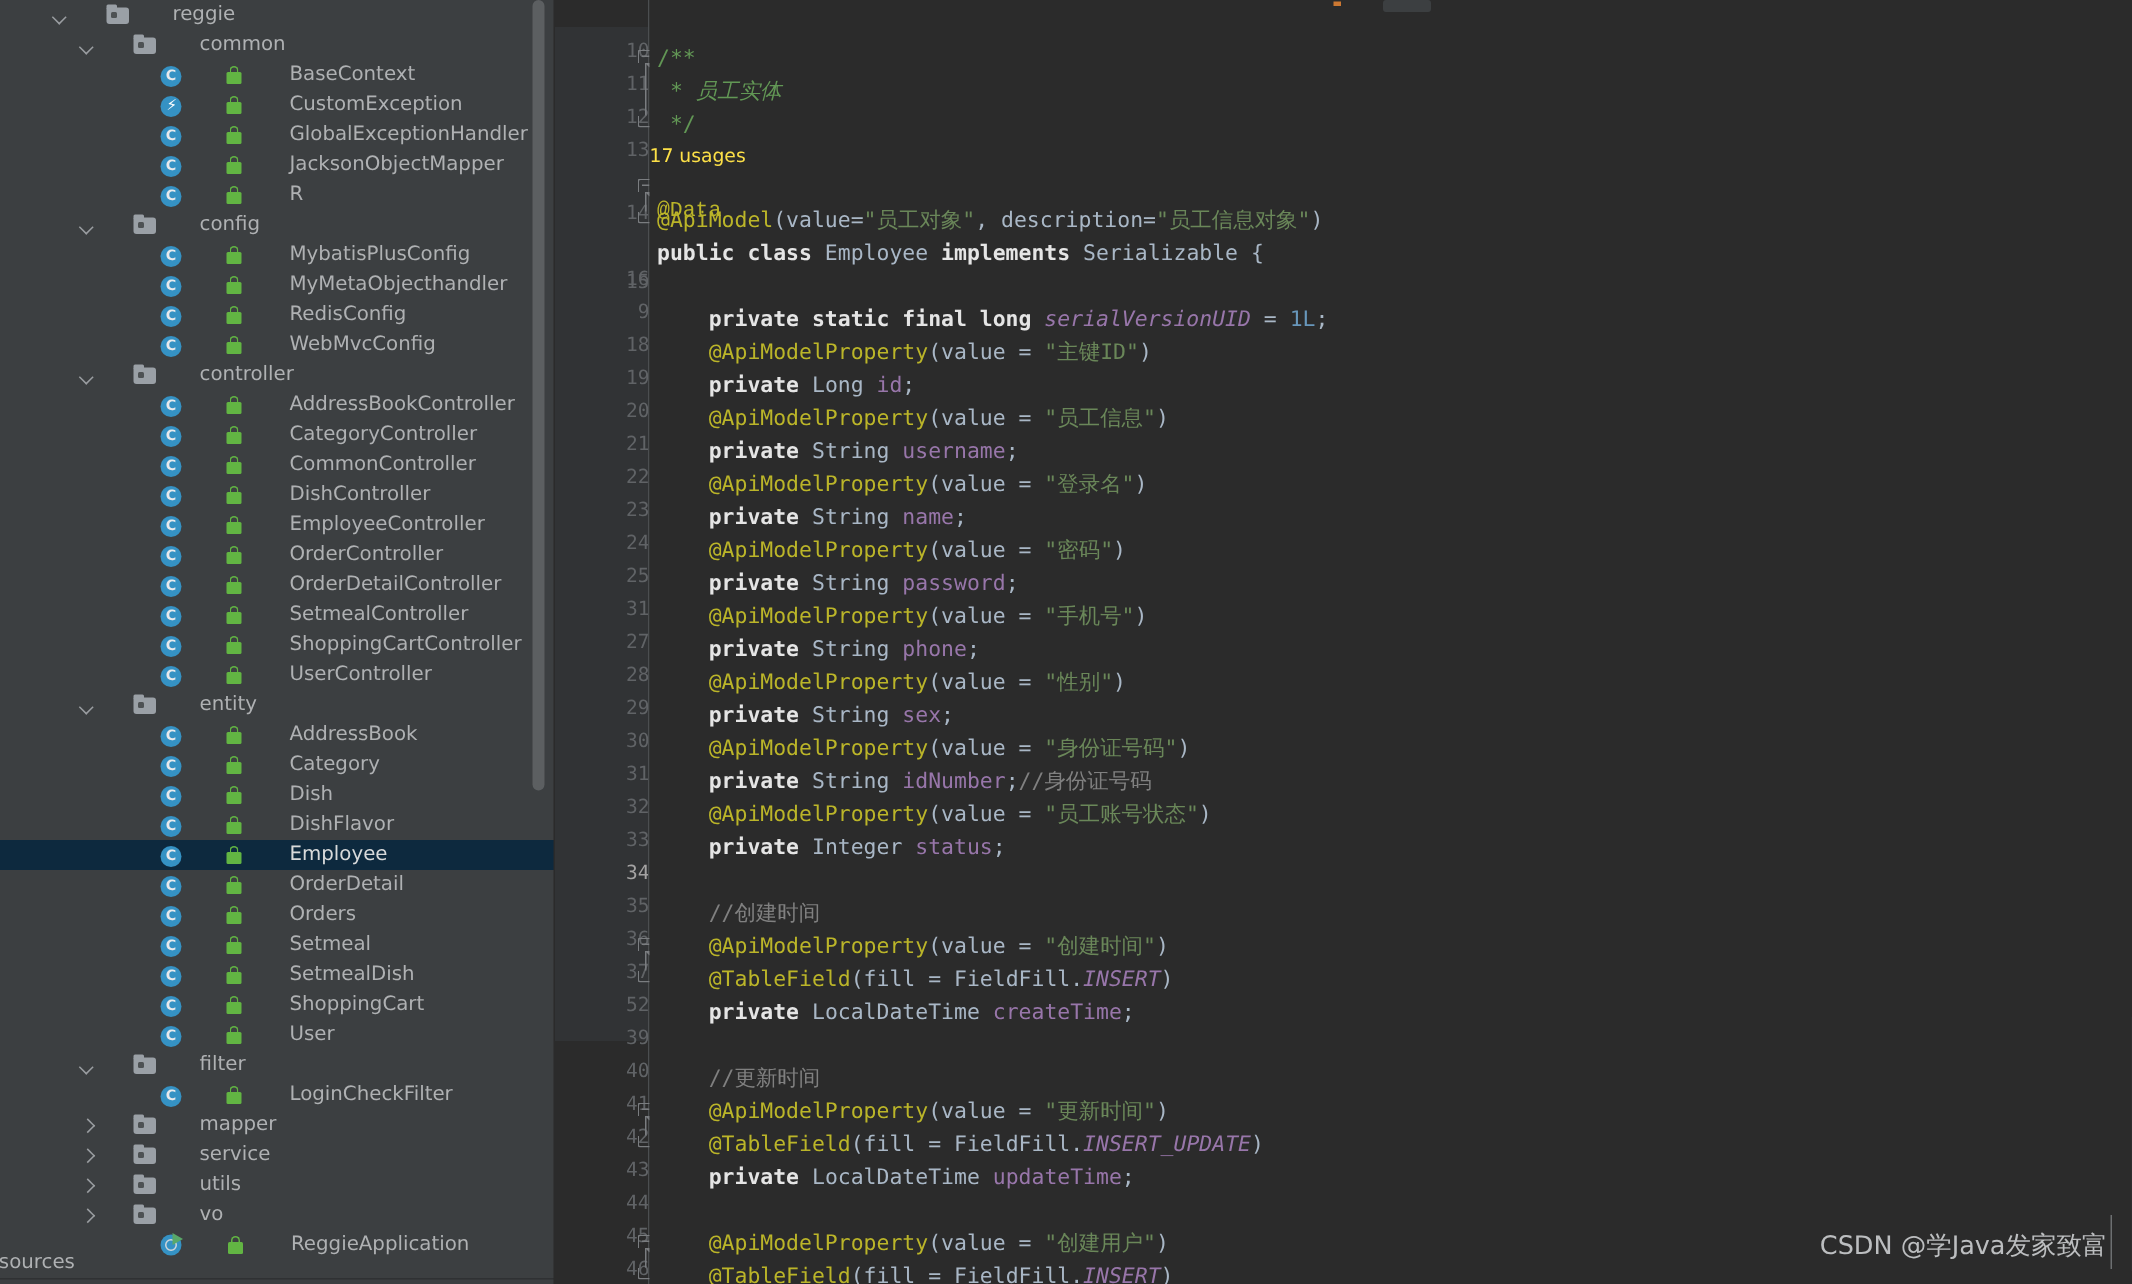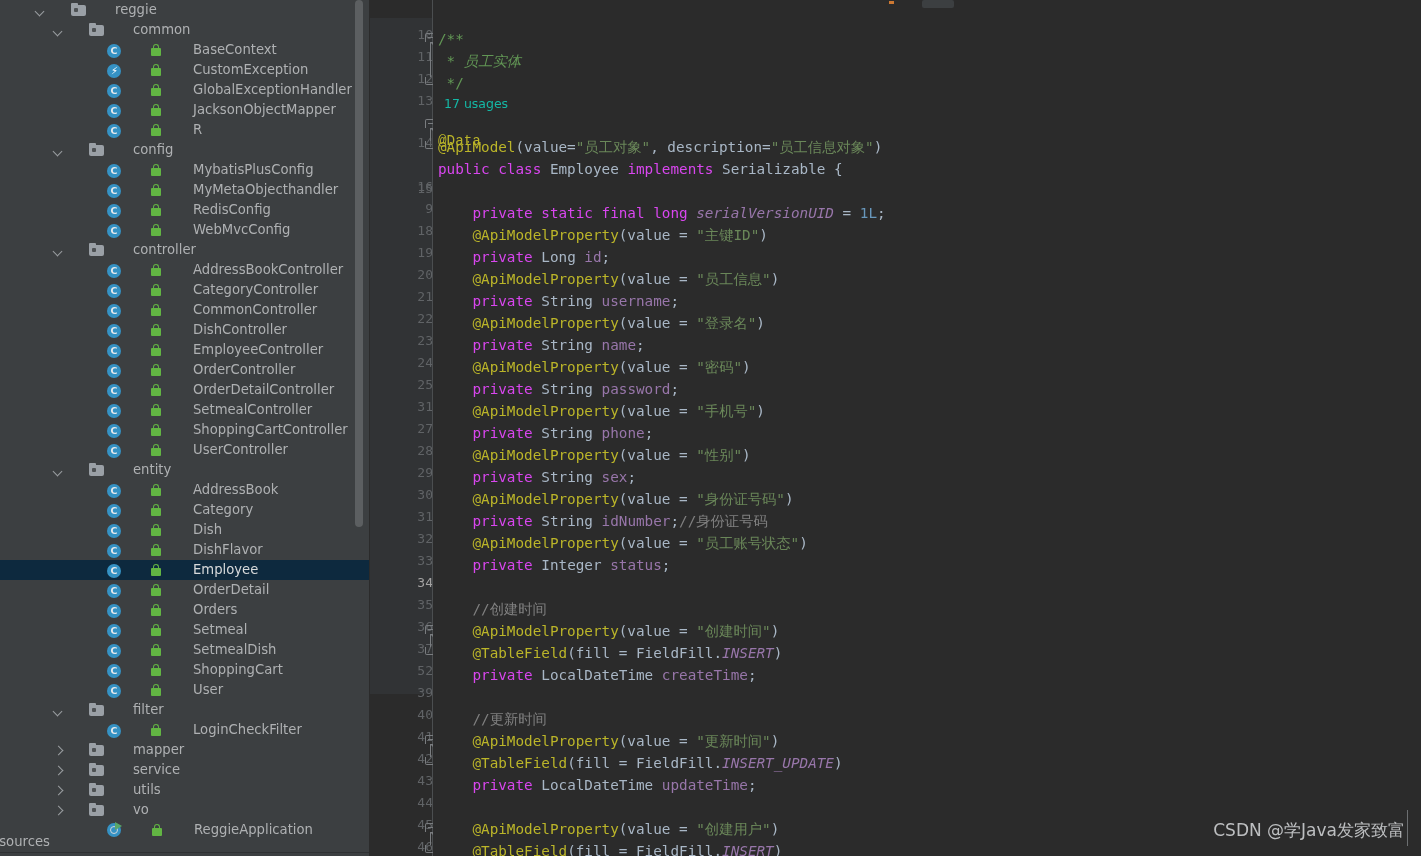--- a/index.html
+++ b/index.html
@@ -296,31 +296,31 @@
     white-space: pre;
     font-family: "DejaVu Sans Mono", monospace;
     font-size: 14.3px;
     line-height: 22px;
     height: 22px;
     color: #a9b7c6;
     letter-spacing: 0px;
   }
   .inlayline {
     position: absolute;
-    left: 11px;
+    left: 0;
     white-space: pre;
     font-family: "DejaVu Sans", sans-serif;
     font-size: 12.5px;
     line-height: 20px;
     height: 20px;
-    color: #14b8a6;
-  }
-
-  
-  .t-kw      { color: #d946ef; }
+    color: #fde047;
+  }
+
+  
+  .t-kw      { color: #e5e5e5; font-weight: bold; }
   .t-ann     { color: #bbb529; }
   .t-str     { color: #6a8759; }
   .t-cmt     { color: #808080; }
   .t-doc     { color: #629755; }
   .t-doci    { color: #629755; font-style: italic; }
   .t-field   { color: #9876aa; }
   .t-static  { color: #9876aa; font-style: italic; }
   .t-type    { color: #a9b7c6; }
   .t-cls     { color: #a9b7c6; }
   .t-num     { color: #6897bb; }

